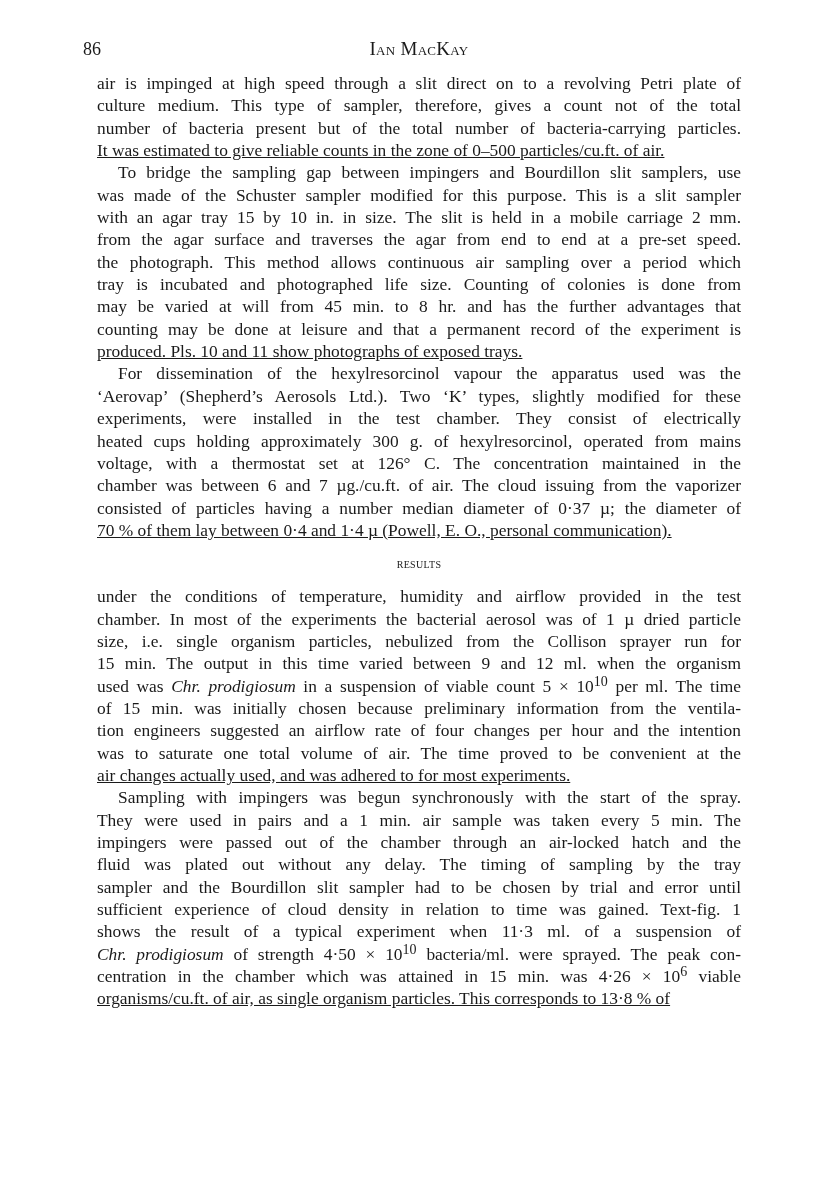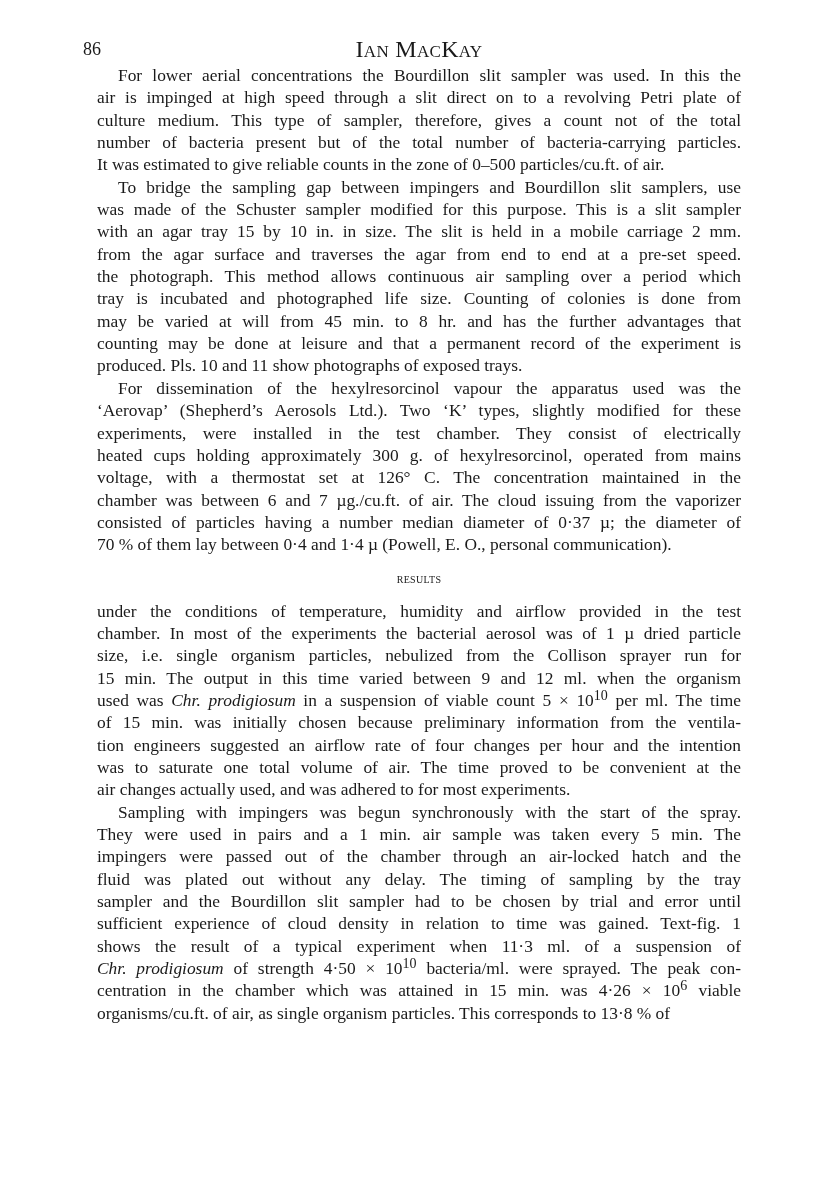--- a/index.html
+++ b/index.html
@@ -2,43 +2,42 @@
 <html><head>
 <meta charset="utf-8">
 <style>
   html, body { margin: 0; padding: 0; background: #ffffff; }
   body { width: 816px; height: 1203px; position: relative; overflow: hidden; }
   .page {
     position: absolute; left: 97px; top: 38px; width: 644px;
     font-family: "Liberation Serif", "DejaVu Serif", serif;
     color: #1a1a1a; font-size: 17.4px; line-height: 22.35px;
   }
-  .running-head { position: relative; height: 26px; margin-bottom: 0; }
+  .running-head { position: relative; height: 26px; margin-bottom: 8px; }
   .page-number { position: absolute; left: -14px; top: 0; font-size: 18px; }
   .author { position: absolute; left: 0; right: 0; text-align: center; top: 0;
-            font-variant: small-caps; font-size: 24px; letter-spacing: 0.3px; }
+            font-variant: small-caps; font-size: 19px; letter-spacing: 0.3px; }
   .line { display: block; white-space: nowrap; text-align: justify; text-align-last: justify; height: 22.35px; }
-  .line.last { text-align-last: left; }
+  .line.last { text-align-last: left; text-decoration: underline; }
   .indent { padding-left: 21px; }
   .heading { text-align: center; font-size: 10px; letter-spacing: 0.3px; margin: 13px 0 9px 0; height: 22px; }
   i { font-style: italic; }
   sup { font-size: 14px; vertical-align: 6px; line-height: 0; }
 </style>
 </head>
 <body>
 
 <div class="page">
   <div class="running-head">
     <span class="page-number">86</span>
     <span class="author">Ian MacKay</span>
   </div>
 
   <div id="intro">
       <div>
-        <span class="line indent">For lower aerial concentrations the Bourdillon slit sampler was used.  In this the</span>
         <span class="line">air is impinged at high speed through a slit direct on to a revolving Petri plate of</span>
         <span class="line">culture medium. This type of sampler, therefore, gives a count not of the total</span>
         <span class="line">number of bacteria present but of the total number of bacteria-carrying particles.</span>
         <span class="line last">It was estimated to give reliable counts in the zone of 0–500 particles/cu.ft. of air.</span>
       </div>
       <div>
         <span class="line indent">To bridge the sampling gap between impingers and Bourdillon slit samplers, use</span>
         <span class="line">was made of the Schuster sampler modified for this purpose. This is a slit sampler</span>
         <span class="line">with an agar tray 15 by 10 in. in size. The slit is held in a mobile carriage 2 mm.</span>
         <span class="line">from the agar surface and traverses the agar from end to end at a pre-set speed.</span>

